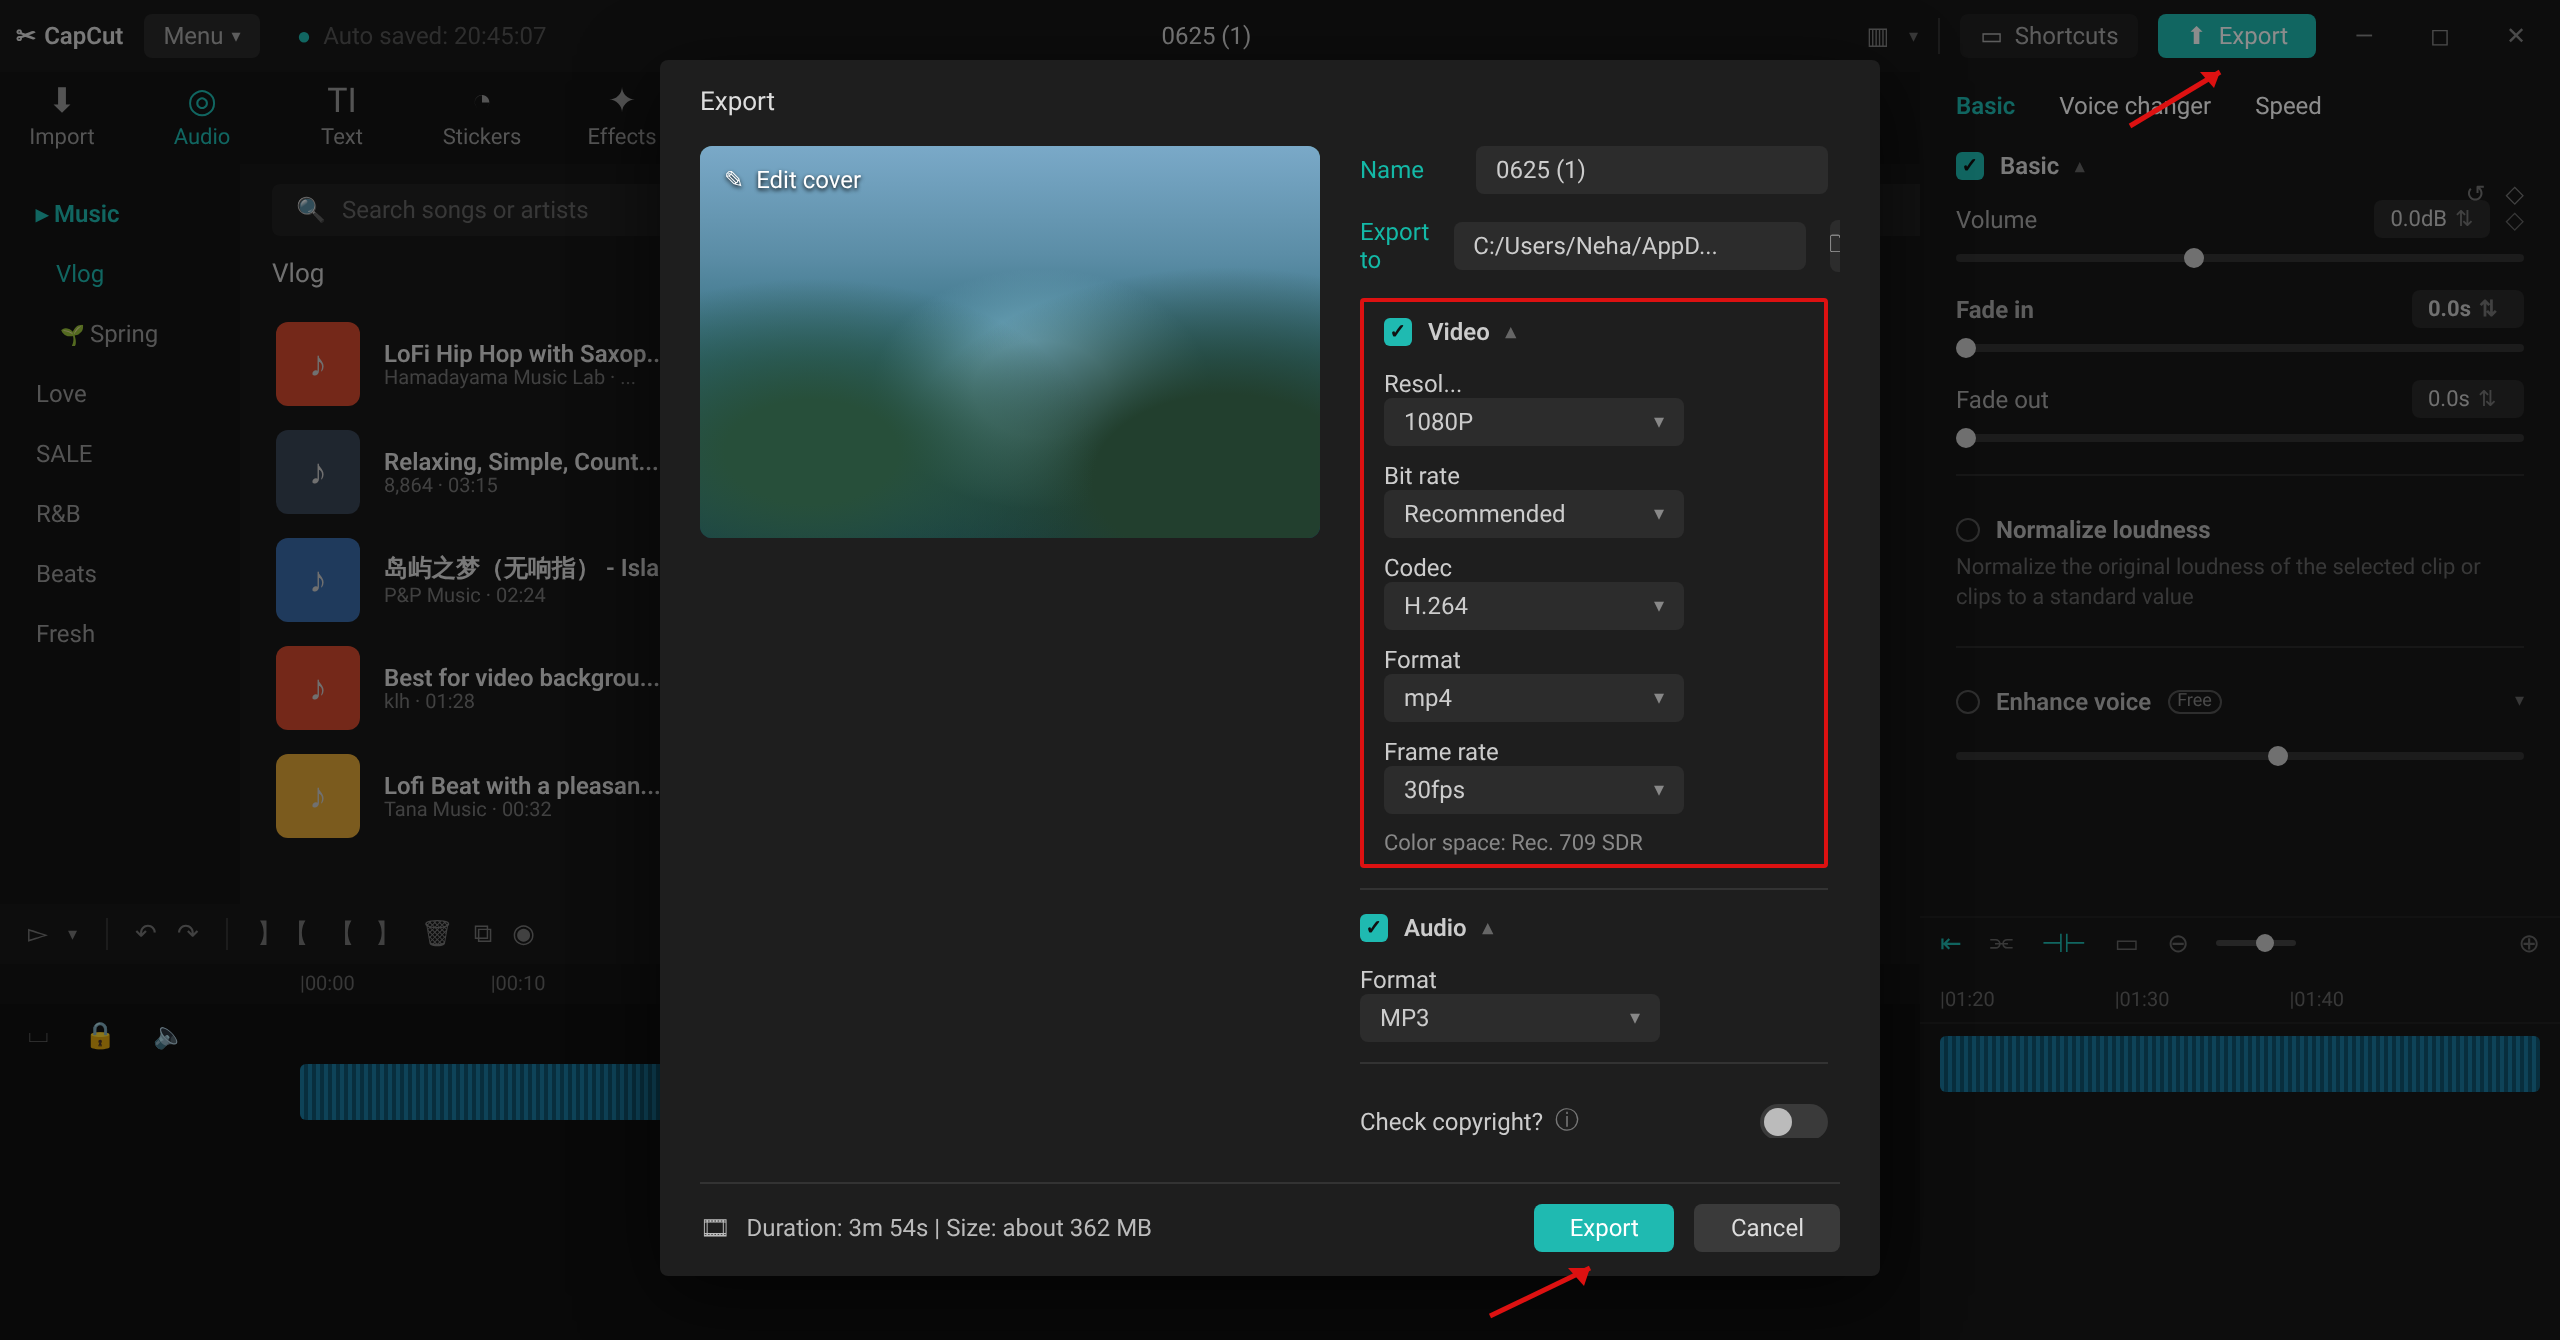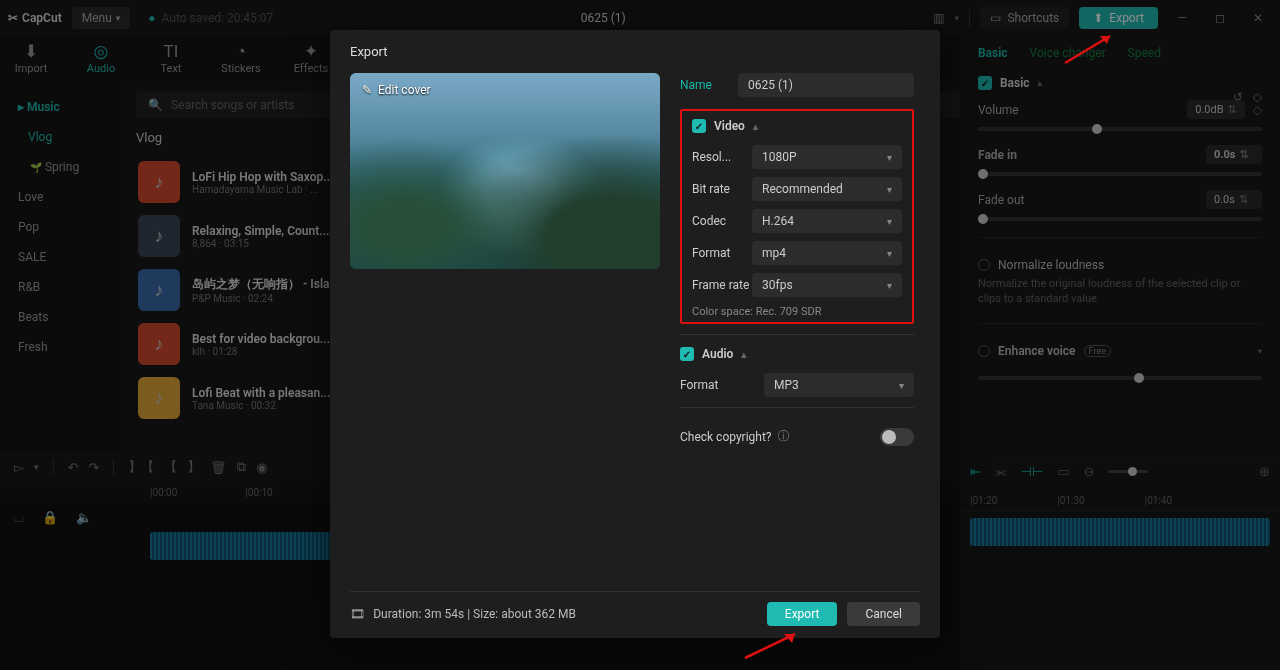--- a/index.html
+++ b/index.html
@@ -33,21 +33,21 @@
   .search-box { flex:1; background:#222; border-radius:4px; padding:6px 12px; color:#666; font-size:12px; display:flex; align-items:center; gap:8px;}
   .search-toggle {display:flex; align-items:center; gap:8px;}
   .section-title { font-size:13px; color:#ccc; margin: 6px 0 10px;}
   .song-list .song { display:flex; align-items:center; gap:12px; padding:6px 2px; cursor:pointer;}
   .song .thumb { width:42px; height:42px; border-radius:6px; background:#333; display:flex; align-items:center; justify-content:center; font-size:18px;}
   .song .info .title { font-size:12px; color:#ddd; font-weight:600; white-space:nowrap; overflow:hidden; text-overflow:ellipsis; max-width:170px;}
   .song .info .meta { font-size:10px; color:#777; }
 
   .right-panel { width:320px; background:#181818; padding: 10px 18px; font-size:12px; position: absolute; right:0; top:36px; bottom:0;}
   .rp-tabs { display:flex; gap:22px; margin-bottom: 16px; }
-  .rp-tabs span { color:#15803d; cursor:pointer;}
+  .rp-tabs span { color:#ffffff; cursor:pointer;}
   .rp-tabs span.active { color:#1fbab1; font-weight:600;}
   .rp-section { margin-bottom: 16px;}
   .rp-section-header { display:flex; align-items:center; gap:8px; color:#ddd; margin-bottom:10px; font-weight:600;}
   .rp-section-header .cb { width:14px; height:14px; background:#1fbab1; border-radius:3px; display:inline-flex; align-items:center; justify-content:center; font-size:10px; color:#111;}
   .rp-icons-right { position:absolute; right:18px; top:54px; display:flex; gap:10px; color:#777;}
   .rp-field { display:flex; align-items:center; justify-content:space-between; margin:8px 0;}
   .rp-field label { color:#aaa;}
   .rp-field .val { background:#2a2a2a; padding:3px 8px; border-radius:4px; min-width:56px; text-align:center; font-size:11px; display:flex; align-items:center; gap:4px; color:#ccc;}
   .rp-slider { height:4px; background:#333; border-radius:2px; position:relative; margin-top:6px;}
   .rp-slider .knob { position:absolute; width:10px; height:10px; background:#ccc; border-radius:50%; top:-3px;}
@@ -88,21 +88,21 @@
   .form-col { flex:1; overflow-y:auto; padding-right:6px; font-size:12px; color:#ccc;}
   .form-col::-webkit-scrollbar{width:6px;} .form-col::-webkit-scrollbar-thumb{background:#3a3a3a; border-radius:3px;}
   .frow { display:flex; align-items:center; gap:12px; margin-bottom:12px;}
   .frow .flabel { width:70px; color:#14b8a6;}
   .frow .finput { flex:1; background:#2c2c2c; border-radius:4px; padding:5px 10px; color:#ccc; border:none; font-size:12px;}
   .frow .folder-btn { width:26px; height:26px; background:#2c2c2c; border-radius:4px; display:flex; align-items:center; justify-content:center; cursor:pointer;}
   .fsect { border-top:1px solid #333; margin:10px 0 8px; padding-top:12px;}
   .fsect-header { display:flex; align-items:center; gap:8px; font-weight:600; margin-bottom:12px;}
   .fsect-header .cb { width:14px; height:14px; background:#1fbab1; border-radius:3px; display:flex; align-items:center; justify-content:center; color:#111; font-size:10px;}
   .fsect-header .caret { color:#666; font-size:10px;}
-  .frow2 { display:flex; align-items:center; justify-content:space-between; margin:8px 0;}
+  .frow2 { display:flex; align-items:flex-start; justify-content:space-between; margin:8px 0;flex-direction:column;}
   .frow2 .flab2 { color:#ccc;}
   .fselect { background:#2c2c2c; padding:5px 10px; border-radius:4px; min-width:150px; display:flex; align-items:center; justify-content:space-between; cursor:pointer; font-size:12px;}
   .fselect .caret { color:#888; font-size:10px;}
   .highlight-box { border:2px solid #d11; padding:6px 10px 4px; border-radius:2px; margin-top:4px;}
   .color-note { color:#888; font-size:11px; margin-top:6px;}
   .switch-row { display:flex; align-items:flex-start; justify-content:space-between; margin:8px 0;}
   .switch { width:34px; height:18px; background:#3a3a3a; border-radius:9px; position:relative; cursor:pointer;}
   .switch .dot { width:14px; height:14px; background:#bbb; border-radius:50%; position:absolute; top:2px; left:2px;}
 
   .dialog-footer { border-top:1px solid #333; margin-top:auto; padding-top:10px; display:flex; align-items:center;}
@@ -180,21 +180,20 @@
       <span>Transi...</span>
     </div>
   </div>
 
 <div class="main">
   <div class="sidebar" id="sidebar">
       <div class="item active">▸ Music</div>
       <div class="item sub">Vlog</div>
       <div class="item sub2 spring">Spring</div>
       <div class="item">Love</div>
-      <div class="item">Pop</div>
       <div class="item">SALE</div>
       <div class="item">R&amp;B</div>
       <div class="item">Beats</div>
       <div class="item">Fresh</div>
     </div>
   <div class="content">
     <div class="search-row">
       <div class="search-box">
         <span class="icon">🔍</span>
         <span>Search songs or artists</span>
@@ -295,21 +294,21 @@
         </span>
     </div>
     <div class="rp-slider">
         <div class="knob" style="left:0;"></div>
       </div>
   </div>
 
   <div class="rp-section" style="border-top:1px solid #2a2a2a; padding-top:12px;">
     <div class="rp-check-row">
       <span class="circle"></span>
-      <span style="font-weight:400;">Normalize loudness</span>
+      <span style="font-weight:700;">Normalize loudness</span>
     </div>
     <div class="rp-desc">Normalize the original loudness of the selected clip or clips to a standard value</div>
   </div>
 
   <div class="rp-section" style="border-top:1px solid #2a2a2a; padding-top:12px;">
     <div class="rp-check-row">
       <span class="circle"></span>
       <span style="font-weight:600;">Enhance voice</span>
       <span class="rp-badge">Free</span>
       <span class="icon" style="color:#666; font-size:9px; margin-left:auto;">▾</span>
@@ -380,20 +379,27 @@
           <span class="icon">✎</span>
           <span>Edit cover</span>
         </div>
       </div>
     </div>
     <div class="form-col">
       <div class="frow">
         <div class="flabel">Name</div>
         <input class="finput" value="0625 (1)" style="">
       </div>
+      <div class="frow">
+        <div class="flabel">Export to</div>
+        <input class="finput" style="flex: 1 1 0%;" value="C:/Users/Neha/AppD...">
+        <div class="folder-btn">
+            <span class="icon" style="color:#ccc;">🗀</span>
+          </div>
+      </div>
 
       <div class="highlight-box">
         <div class="fsect-header" style="margin-top:2px;">
           <span class="cb">✓</span>
           <span>Video</span>
           <span class="caret icon">▴</span>
         </div>
         <div class="frow2">
             <span class="flab2">Resol...</span>
           <div class="fselect">

